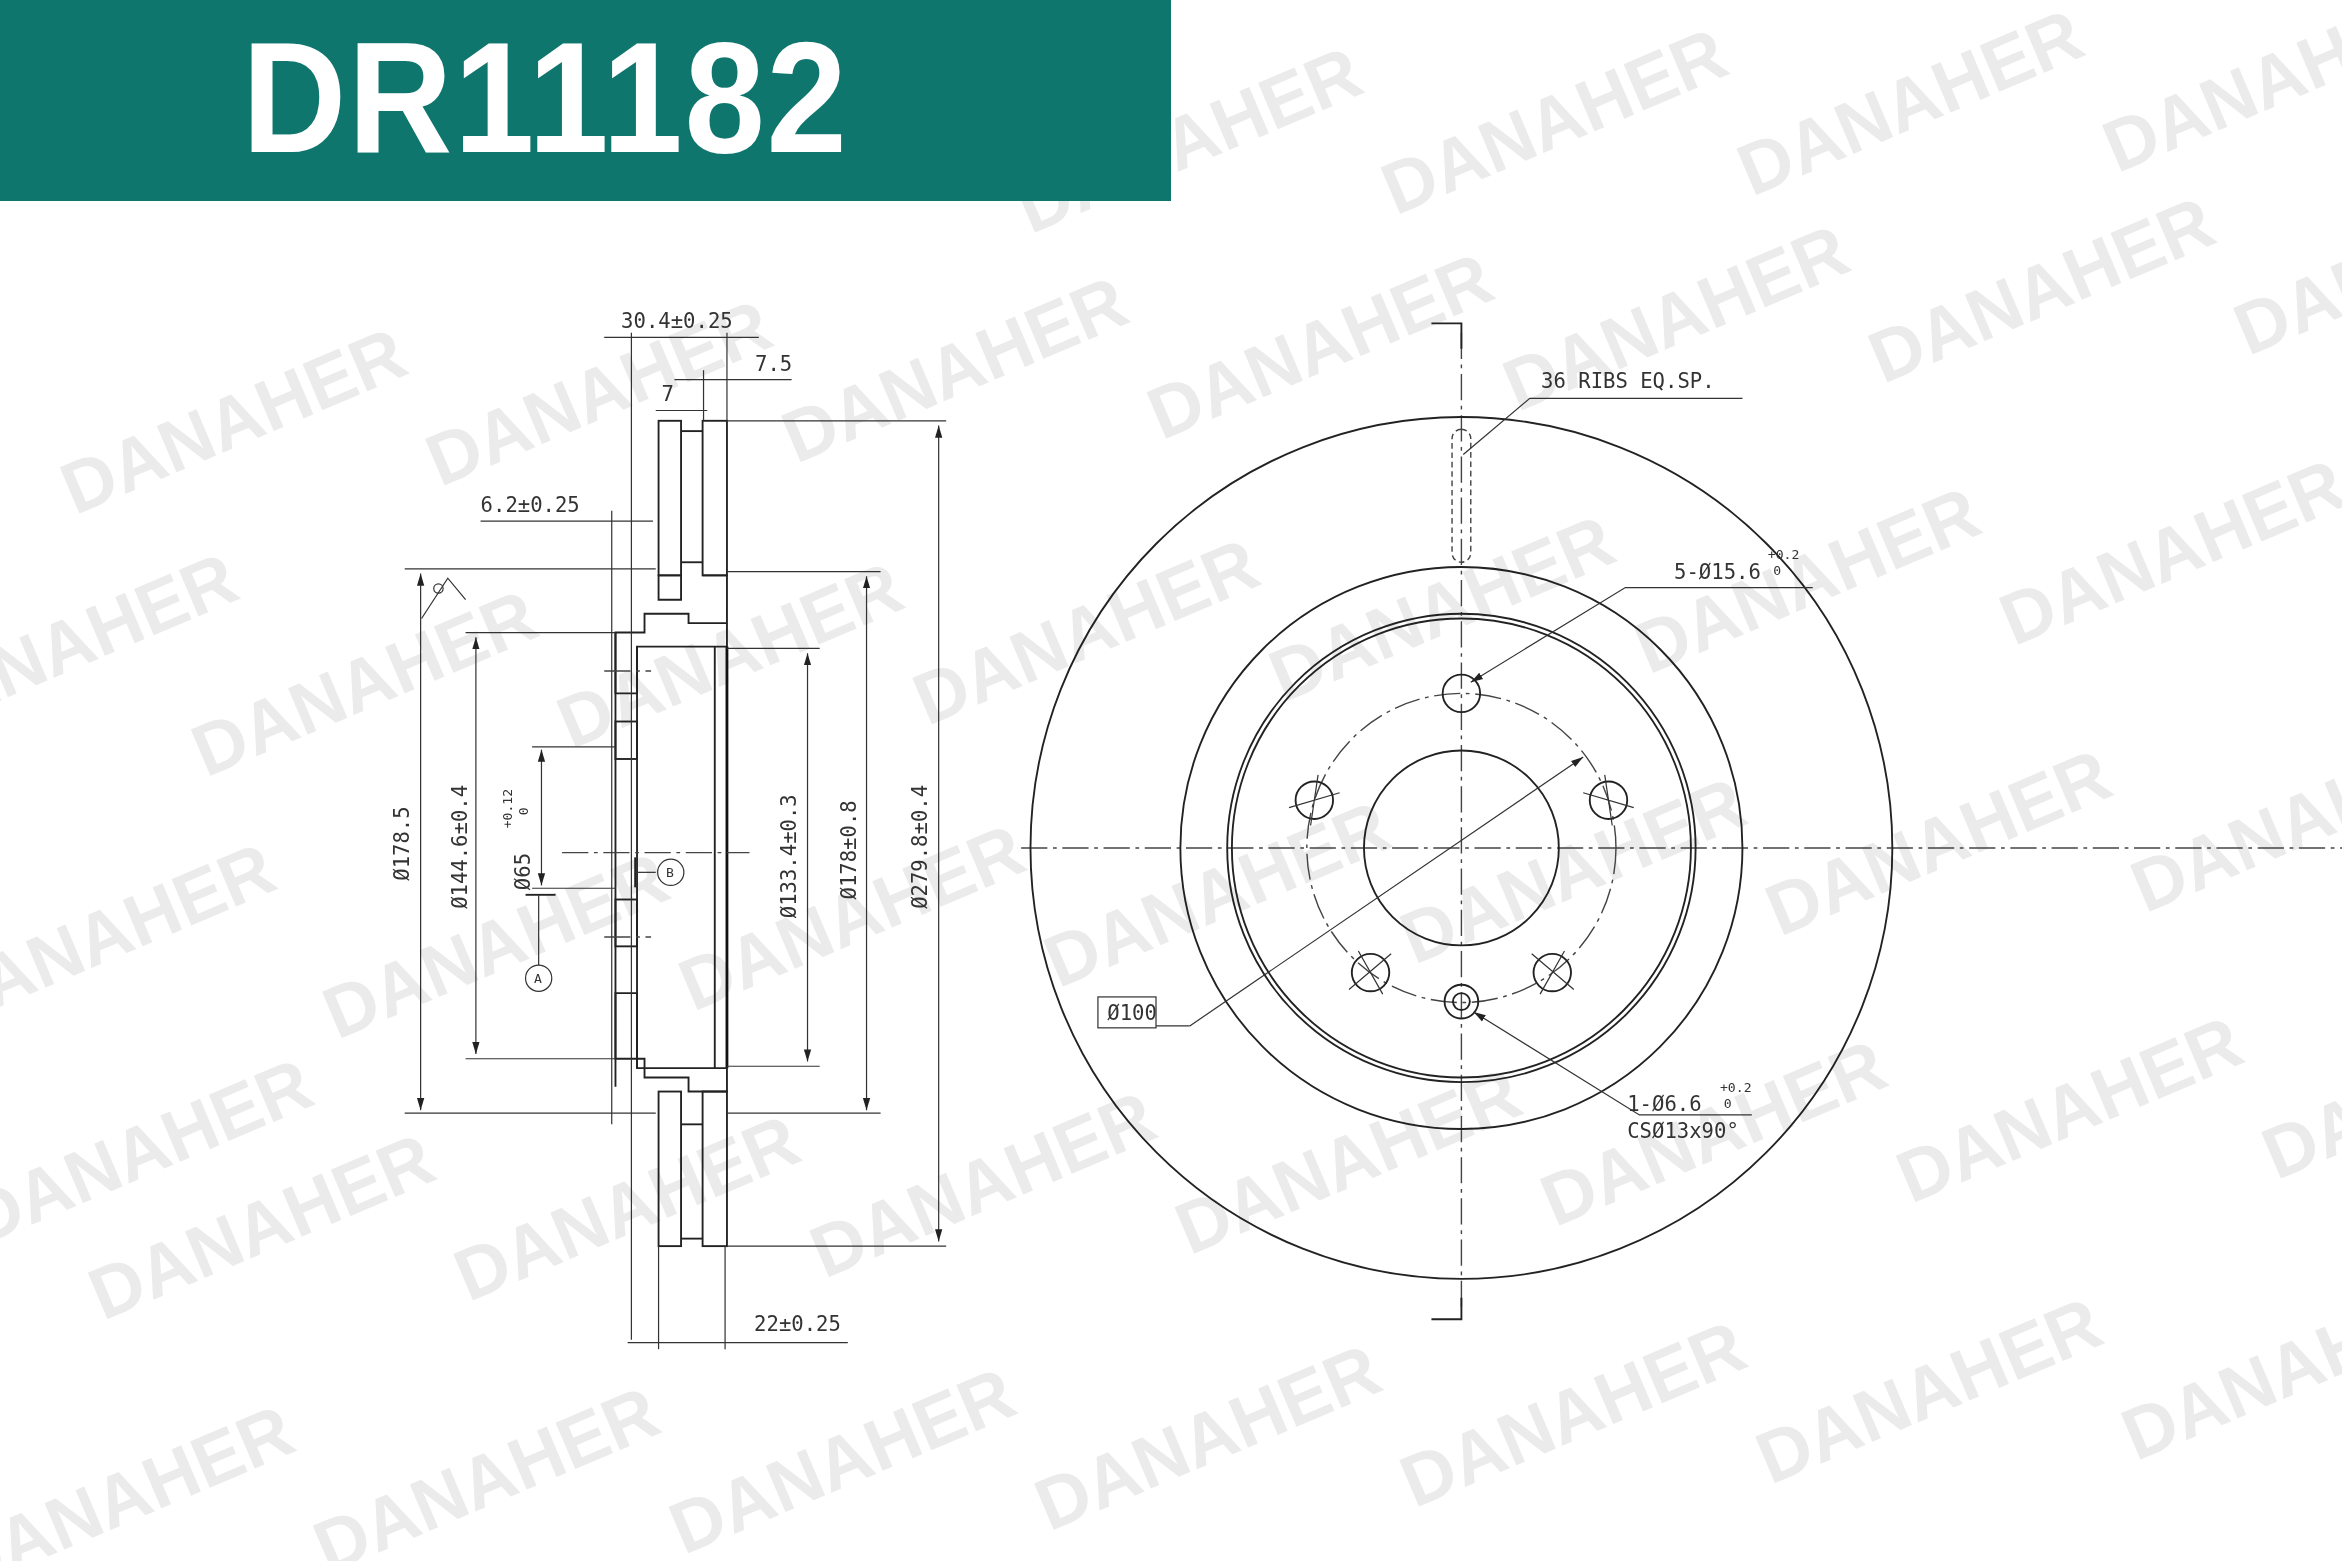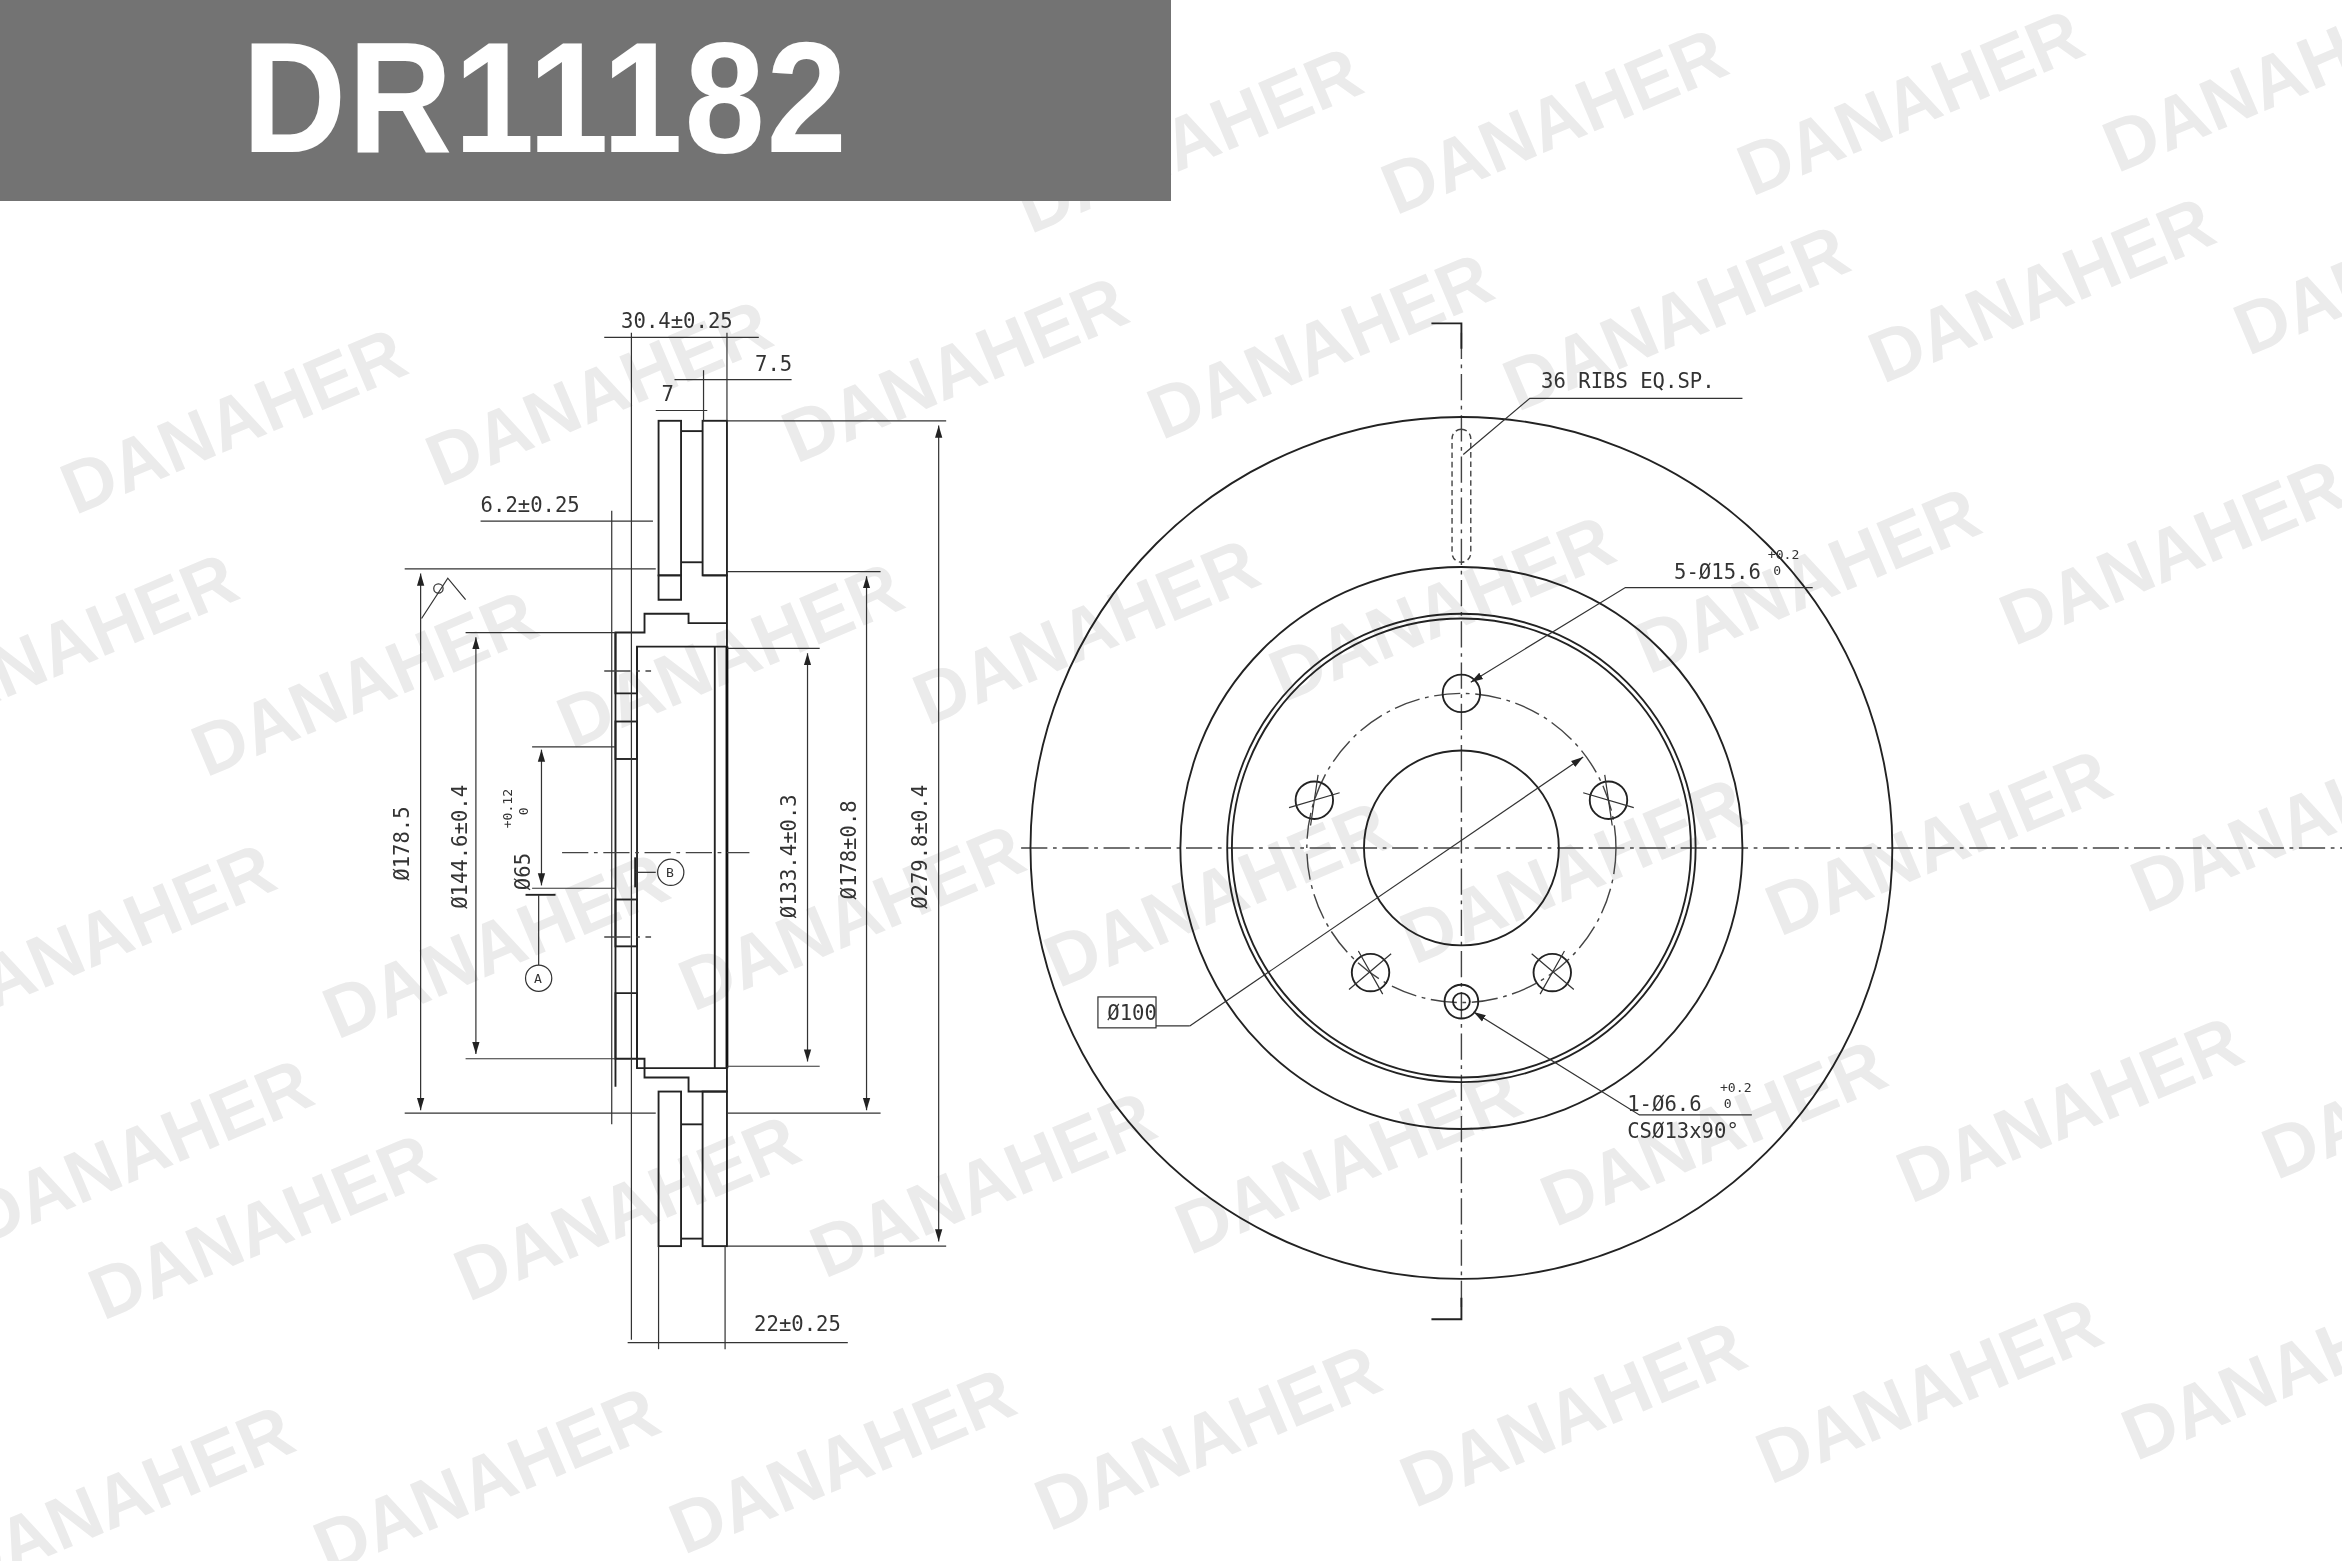--- a/index.html
+++ b/index.html
@@ -1,17 +1,17 @@
 <!DOCTYPE html>
 <html style="font-size:15px"><head>
 <meta charset="utf-8">
 <style>
   html, body { margin:0; padding:0; background:#ffffff; }
   body { width:2342px; height:1562px; position:relative; overflow:hidden; font-family:"Liberation Sans", sans-serif; }
-  .title-bar { position:absolute; left:0; top:0; width:1171px; height:201px; background:#737373; }
+  .title-bar { position:absolute; left:0; top:0; width:1171px; height:201px; background:#0f766e; }
   .title-text { position:absolute; left:242px; top:19px; font-family:"Liberation Sans", sans-serif; font-weight:bold; font-size:157px; color:#ffffff; letter-spacing:1.9px; line-height:1; transform:scaleX(0.92); transform-origin:left top; }
   .drawing { position:absolute; left:0; top:0; width:2342px; height:1562px; }
   .wm { font-family:"Liberation Sans", sans-serif; font-weight:bold; font-size:78px; fill:#ebebeb; }
   .dim { font-family:"DejaVu Sans Mono", monospace; font-size:22px; fill:#333333; }
   .dimsm { font-family:"DejaVu Sans Mono", monospace; font-size:14px; fill:#333333; }
   .ln { stroke:#222222; stroke-width:2; fill:none; }
   .thin { stroke:#333333; stroke-width:1.3; fill:none; }
   .thick { stroke:#111111; stroke-width:3; fill:none; }
   .center { stroke:#444444; stroke-width:1.5; fill:none; stroke-dasharray:28 6 4 6; }
   .hidden { stroke:#444444; stroke-width:1.5; fill:none; stroke-dasharray:6 4; }

